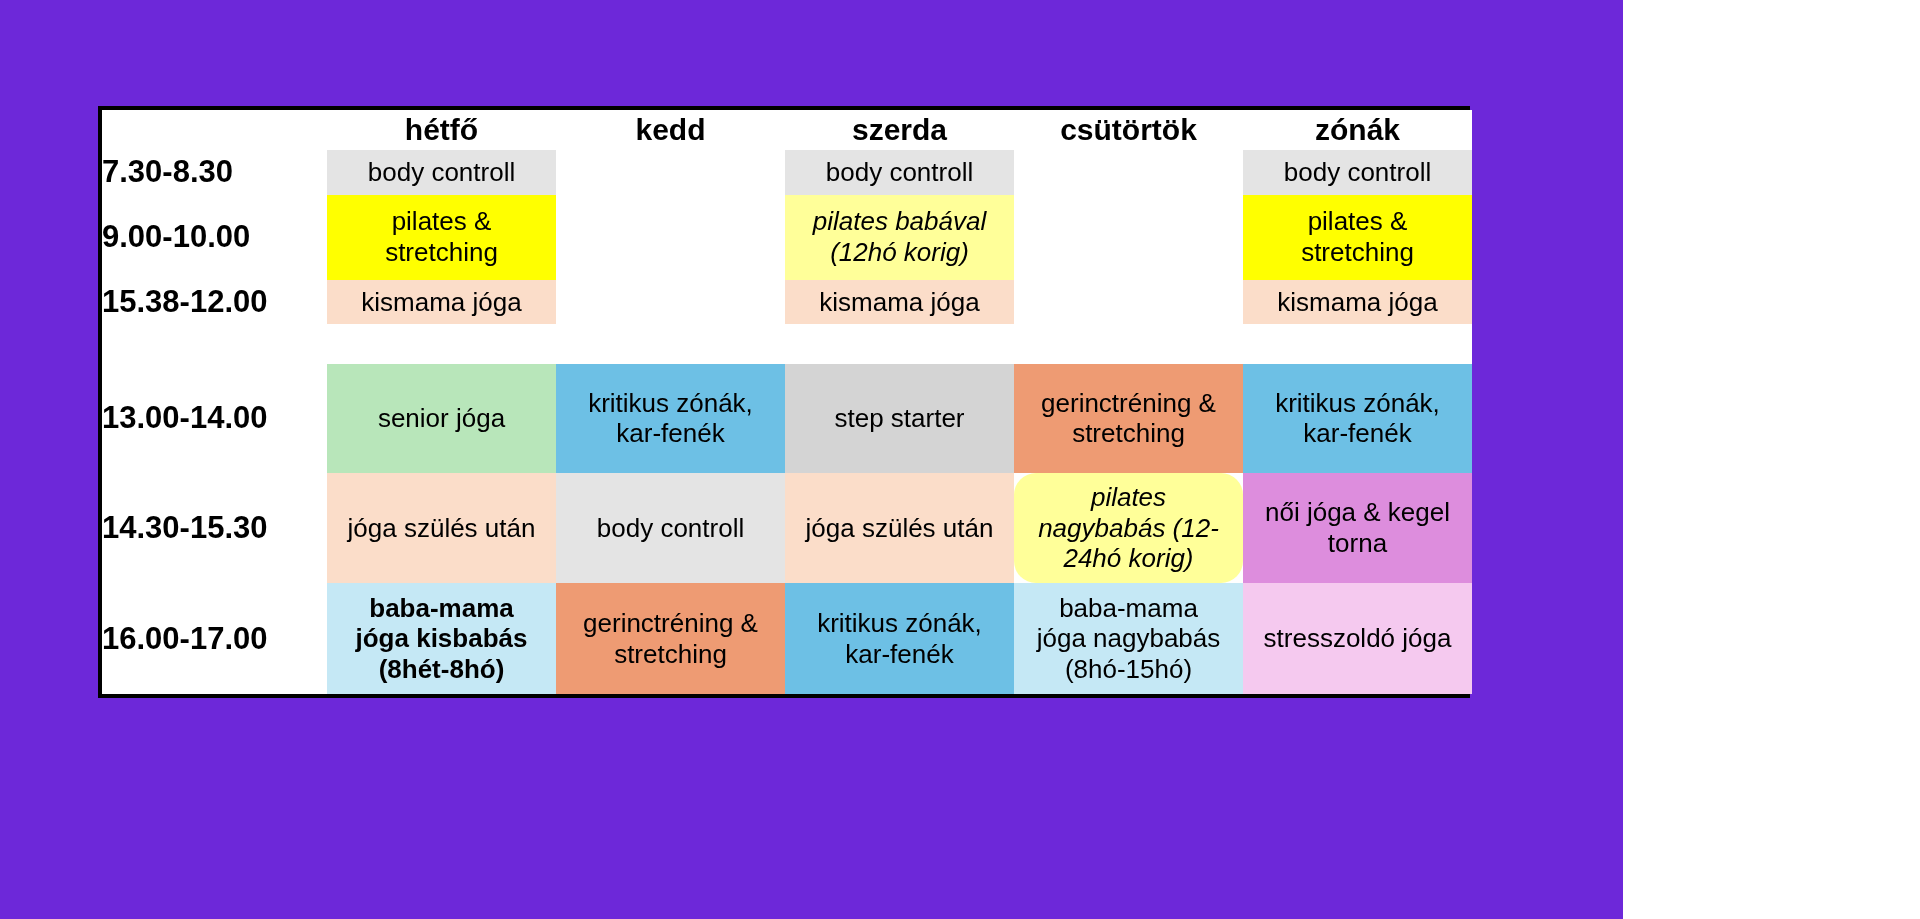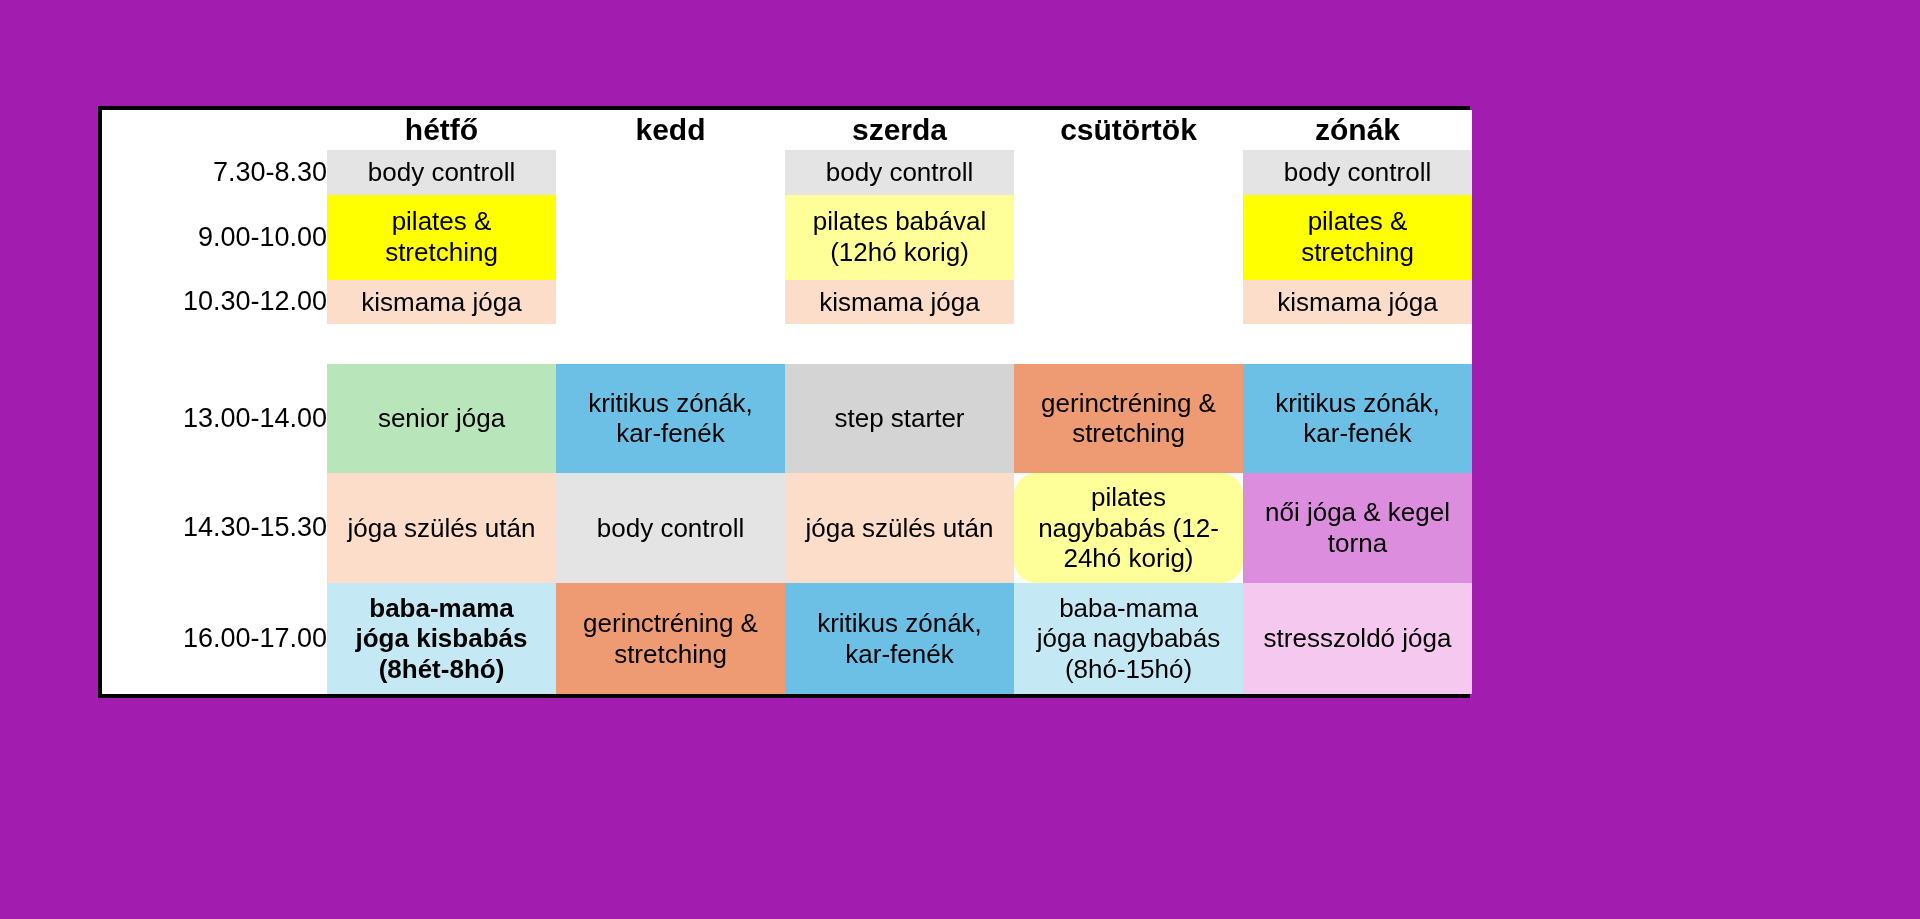--- a/index.html
+++ b/index.html
@@ -9,23 +9,23 @@
   }
   body {
     width: 1920px;
     height: 919px;
     font-family: "Liberation Sans", sans-serif;
     overflow: hidden;
   }
 
   #stage {
     position: relative;
-    width: 1920px;
+    width: 1623px;
     height: 919px;
-    background: #a21caf;
+    background: #6d28d9;
   }
 
   
   #schedule-frame {
     position: absolute;
     left: 98px;
     top: 106px;
     width: 1372px;
     height: 592px;
     border: 4px solid #000000;
@@ -60,44 +60,45 @@
     height: 40px;
     line-height: 34px;
     background: #ffffff;
   }
   th.corner {
     background: #ffffff;
   }
 
   
   td.time-cell {
-    font-size: 27px;
-    font-weight: normal;
+    font-size: 31px;
+    font-weight: bold;
     color: #000000;
-    text-align: right;
+    text-align: left;
     padding-left: 4px;
     vertical-align: bottom;
     background: #ffffff;
     white-space: nowrap;
   }
 
   
   td.cell {
     text-align: center;
     font-size: 26px;
     line-height: 1.18;
     color: #000000;
     background: #ffffff;
     overflow: hidden;
   }
   td.cell .celltext {
     display: block;
     padding: 1px 20px;
   }
   td.cell.italic .celltext {
+    font-style: italic;
   }
 
   
   tr.spacer td {
     background: #ffffff;
     height: 34px;
   }
 </style>
 </head>
 <body>
@@ -147,21 +148,21 @@
             <td class="cell empty" style="background: rgb(255, 255, 255);"></td>
             <td class="cell italic" style="background: rgb(255, 255, 153);">
               <span class="celltext">pilates babával (12hó korig)</span>
             </td>
             <td class="cell empty" style="background: rgb(255, 255, 255);"></td>
             <td class="cell" style="background: rgb(255, 255, 0);">
               <span class="celltext">pilates &amp; stretching</span>
             </td>
           </tr>
           <tr style="height: 38px;">
-            <td class="time-cell">10.30-12.00</td>
+            <td class="time-cell">15.38-12.00</td>
             <td class="cell" style="background: rgb(251, 221, 201);">
               <span class="celltext">kismama jóga</span>
             </td>
             <td class="cell empty" style="background: rgb(255, 255, 255);"></td>
             <td class="cell" style="background: rgb(251, 221, 201);">
               <span class="celltext">kismama jóga</span>
             </td>
             <td class="cell empty" style="background: rgb(255, 255, 255);"></td>
             <td class="cell" style="background: rgb(251, 221, 201);">
               <span class="celltext">kismama jóga</span>

